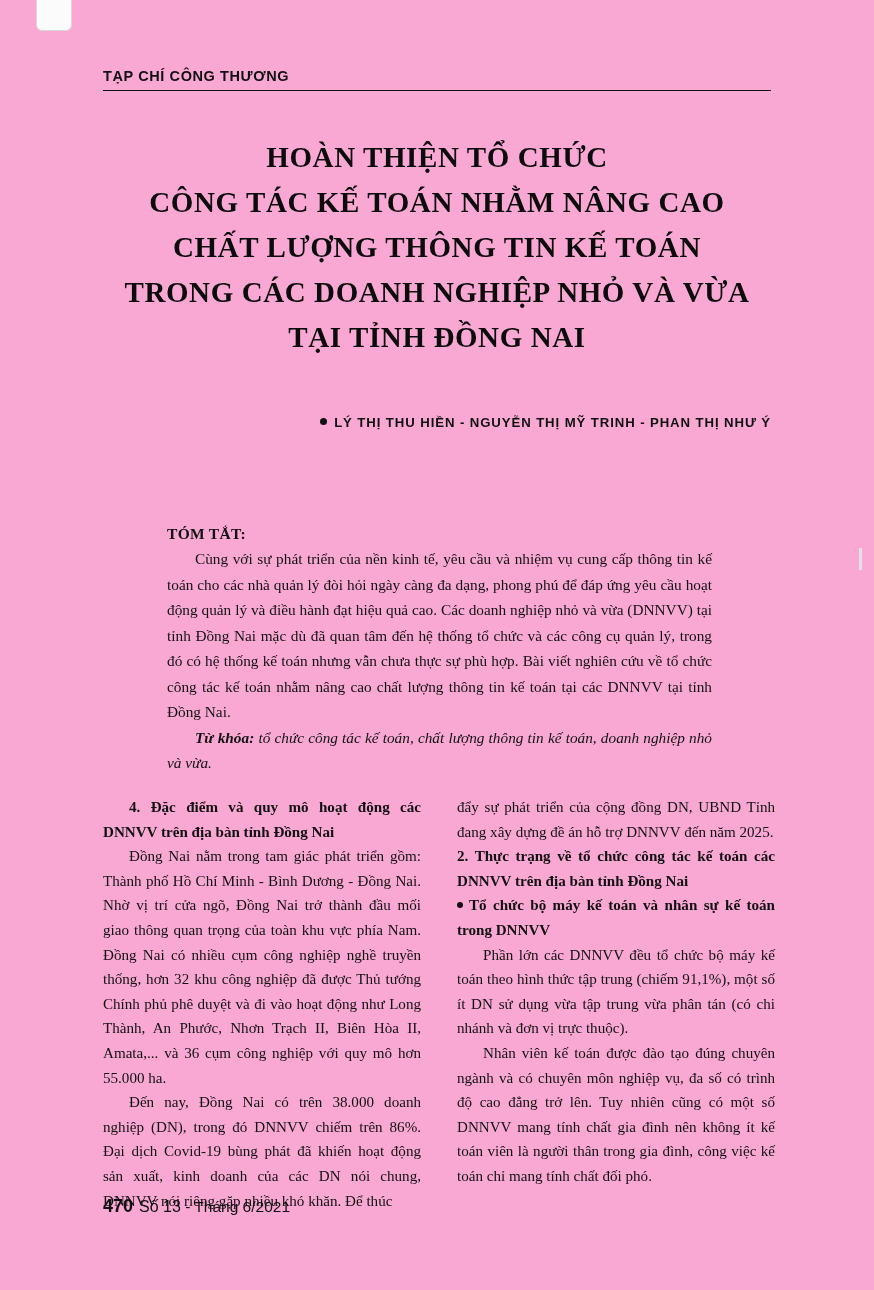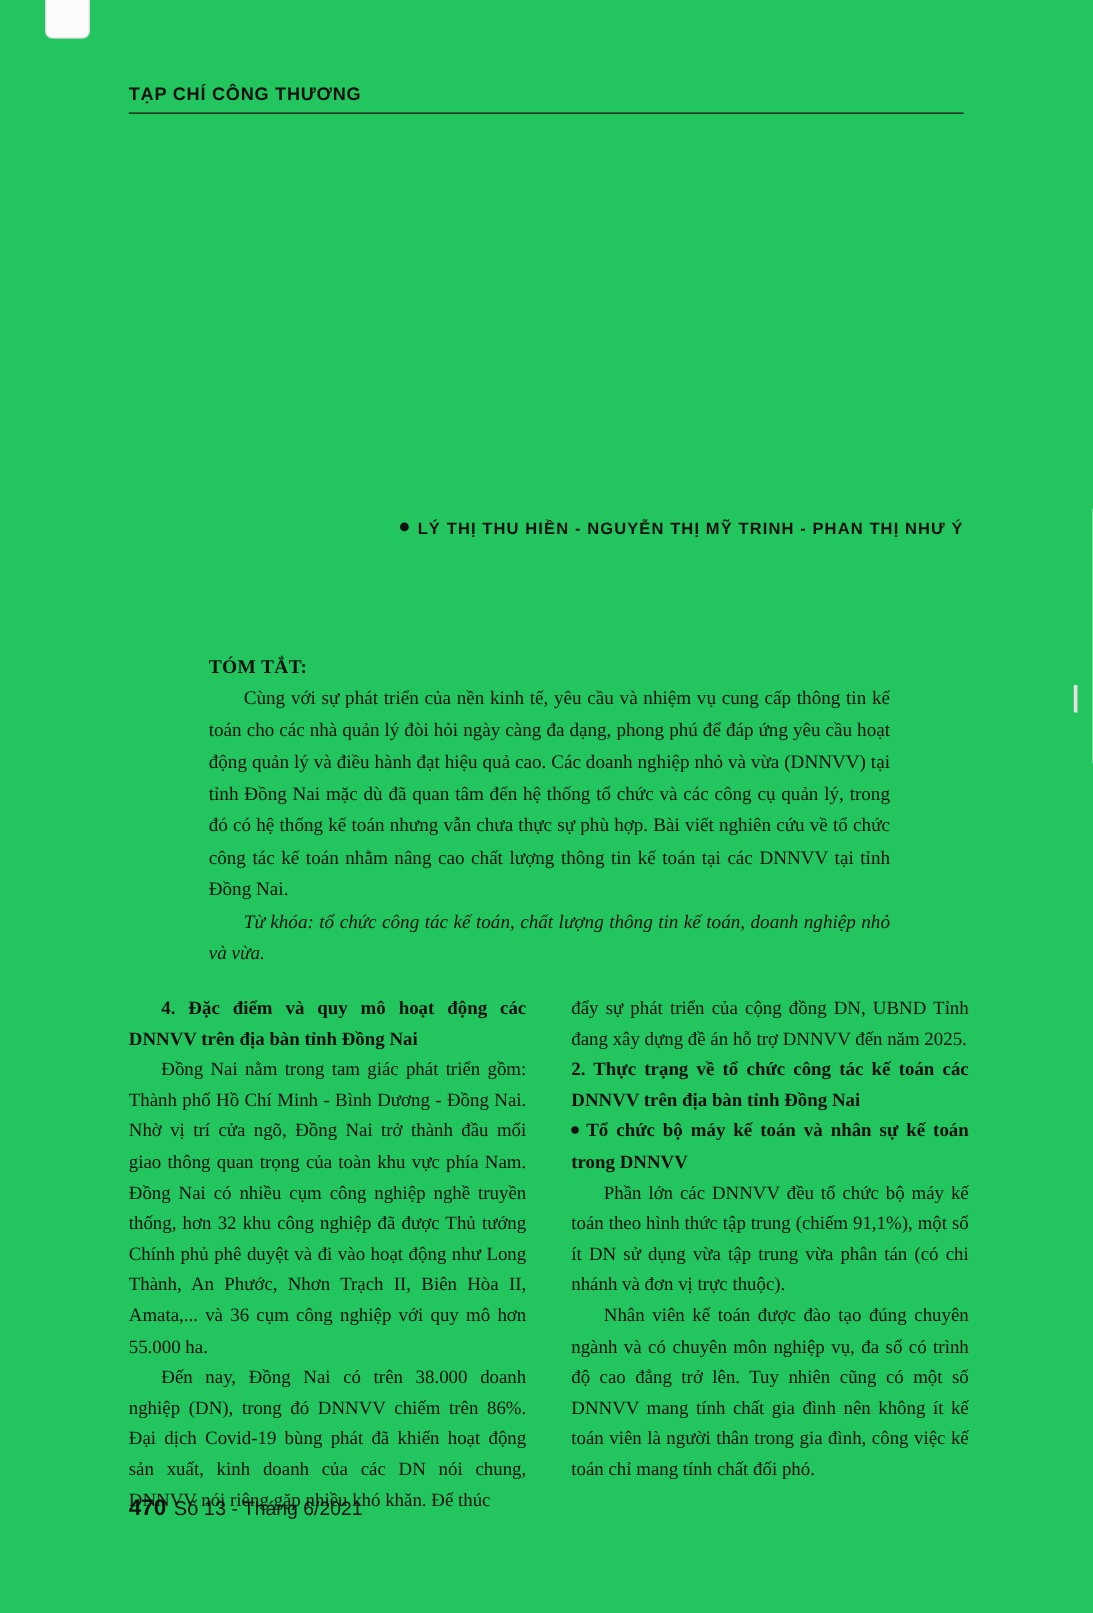--- a/index.html
+++ b/index.html
@@ -14,21 +14,21 @@
     color: #111111;
     position: relative;
     overflow: hidden;
   }
 
   .page {
     position: absolute;
     left: 0; top: 0;
     width: 874px;
     height: 1290px;
-    background: #22c55e;
+    background: #f9a8d4;
   }
 
   
   .scan-corner {
     position: absolute;
     left: 36px; top: 0px;
     width: 34px; height: 30px;
     border: 1px solid #d8d8d8;
     border-top: none;
     border-radius: 0 0 6px 6px;
@@ -117,21 +117,21 @@
     text-indent: 28px;
   }
   .keywords {
     font-size: 15.3px;
     line-height: 25.5px;
     text-align: justify;
     text-indent: 28px;
     margin-top: 0px;
   }
   .keywords .kw-label {
-    font-weight: normal;
+    font-weight: bold;
     font-style: italic;
   }
   .keywords .kw-text {
     font-style: italic;
   }
 
   
   .columns {
     position: absolute;
     left: 103px; top: 795px;
@@ -207,20 +207,27 @@
 <div class="page">
 
   <div class="scan-corner"></div>
   <div class="scan-edge-mark"></div>
 
   <div class="journal-header">
     <div class="journal-name">TẠP CHÍ CÔNG THƯƠNG</div>
     <div class="header-rule"></div>
   </div>
 
+  <div class="title-block">
+    <div class="title-line">HOÀN THIỆN TỔ CHỨC</div>
+    <div class="title-line">CÔNG TÁC KẾ TOÁN NHẰM NÂNG CAO</div>
+    <div class="title-line">CHẤT LƯỢNG THÔNG TIN KẾ TOÁN</div>
+    <div class="title-line">TRONG CÁC DOANH NGHIỆP NHỎ VÀ VỪA</div>
+    <div class="title-line">TẠI TỈNH ĐỒNG NAI</div>
+  </div>
 
   <div class="authors">
     <span class="bullet"></span><span>LÝ THỊ THU HIỀN - NGUYỄN THỊ MỸ TRINH - PHAN THỊ NHƯ Ý</span>
   </div>
 
   <div class="abstract">
     <div class="abstract-heading">TÓM TẮT:</div>
     <div class="abstract-body">Cùng với sự phát triển của nền kinh tế, yêu cầu và nhiệm vụ cung cấp thông tin kế toán cho các nhà quản lý đòi hỏi ngày càng đa dạng, phong phú để đáp ứng yêu cầu hoạt động quản lý và điều hành đạt hiệu quả cao. Các doanh nghiệp nhỏ và vừa (DNNVV) tại tỉnh Đồng Nai mặc dù đã quan tâm đến hệ thống tổ chức và các công cụ quản lý, trong đó có hệ thống kế toán nhưng vẫn chưa thực sự phù hợp. Bài viết nghiên cứu về tổ chức công tác kế toán nhằm nâng cao chất lượng thông tin kế toán tại các DNNVV tại tỉnh Đồng Nai.</div>
     <div class="keywords">
       <span class="kw-label">Từ khóa:</span><span class="kw-text"> tổ chức công tác kế toán, chất lượng thông tin kế toán, doanh nghiệp nhỏ và vừa.</span>

